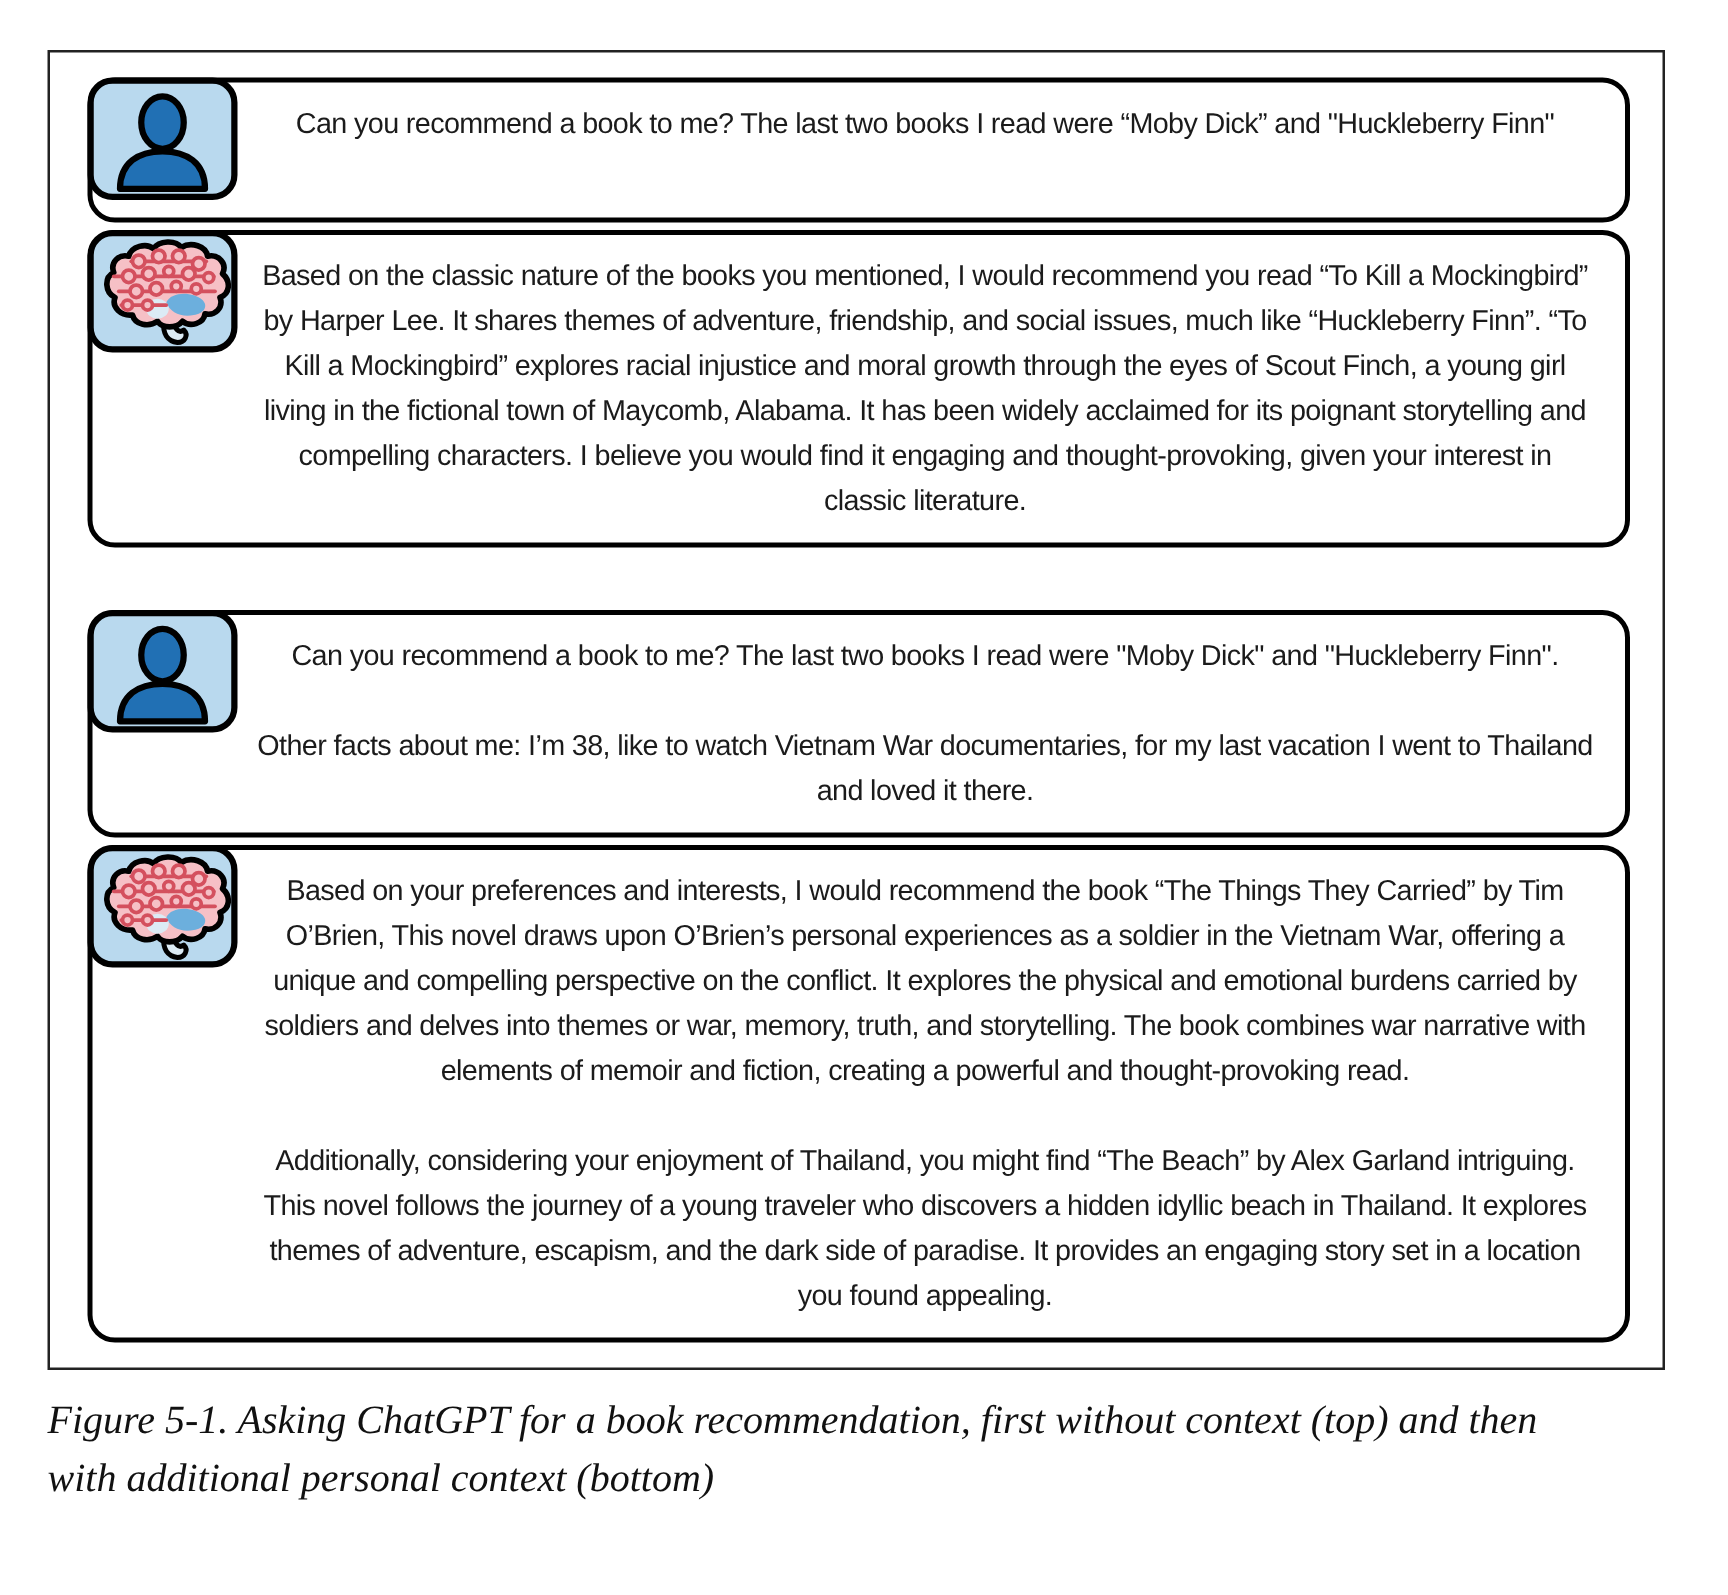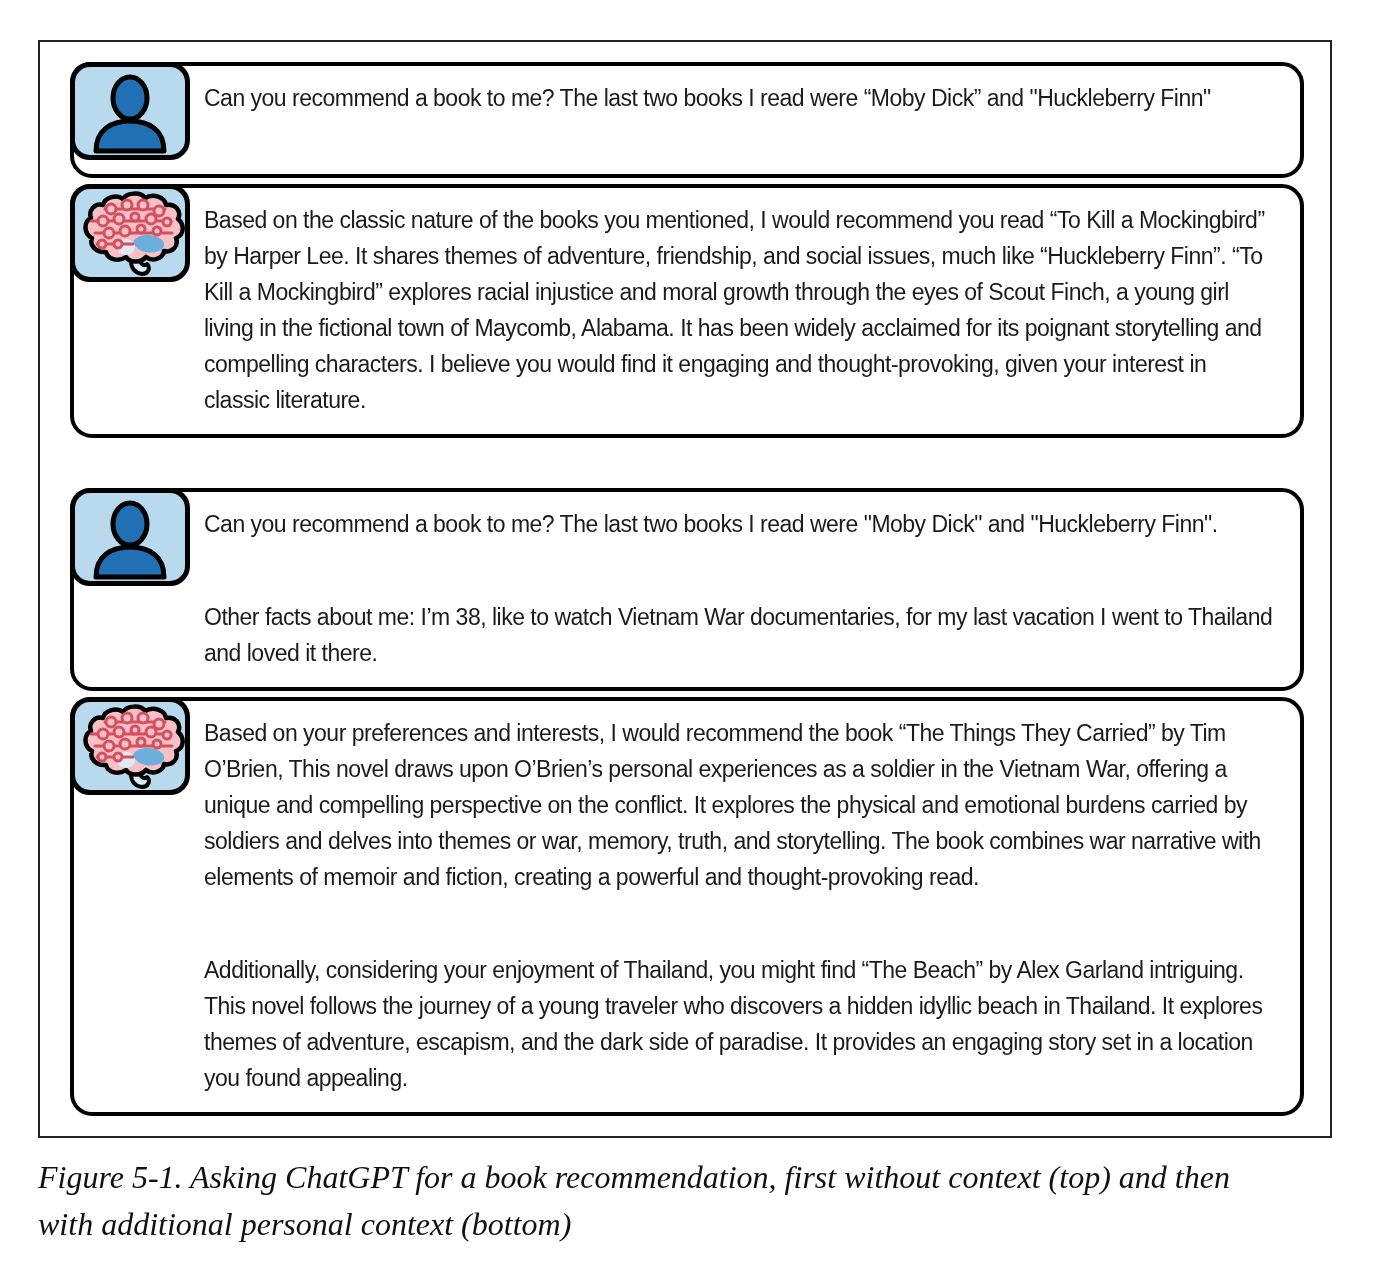--- a/index.html
+++ b/index.html
@@ -18,36 +18,36 @@
   .page{padding:40px 50px 26px 38px;}
 
   .figure-frame{
     border:2px solid #222222;
     background:#ffffff;
     padding:20px 26px 20px 30px;
     display:flex;
     flex-direction:column;
     gap:50px;
   }
-  .chat-group{display:flex;flex-direction:column;gap:6px;}
+  .chat-group{display:flex;flex-direction:column;gap:6px;text-align:center;}
   .chat-row{position:relative;}
   .bubble{
     position:relative;
     border:4px solid var(--outline);
     border-radius:22px;
     background:#ffffff;
     min-height:116px;
     padding:14px 24px 16px 130px;
     color:var(--ink);
     font-size:23px;
     line-height:36px;
     letter-spacing:-0.5px;
   }
   .bubble p{margin:0;}
-  .bubble p + p{margin-top:57px;}
+  .bubble p + p{margin-top:36px;}
   .avatar{
     position:absolute;
     top:0;left:0;
     width:120px;height:98px;
     border:5px solid var(--outline);
     border-radius:20px;
     background:var(--avatar-bg);
     z-index:2;
     overflow:hidden;
   }

